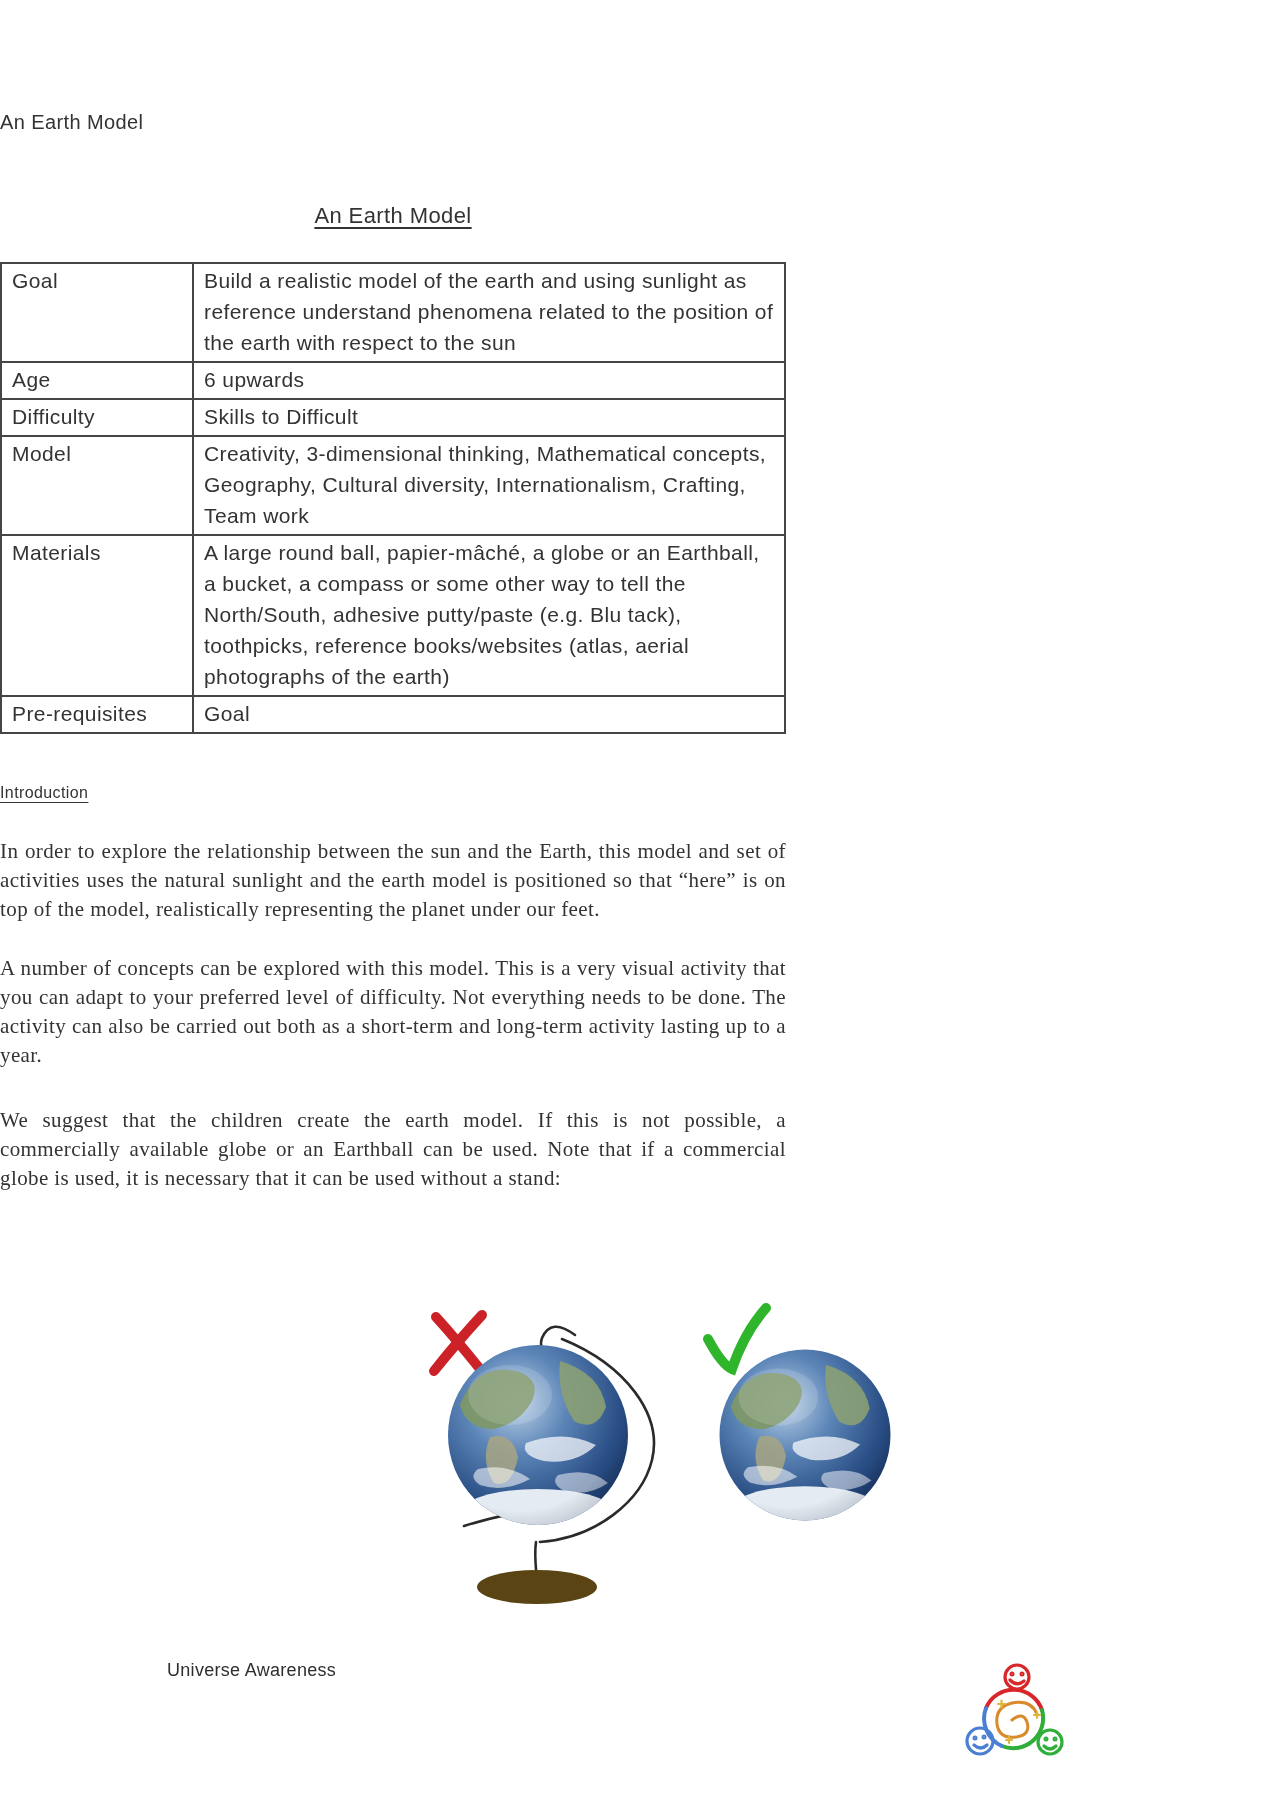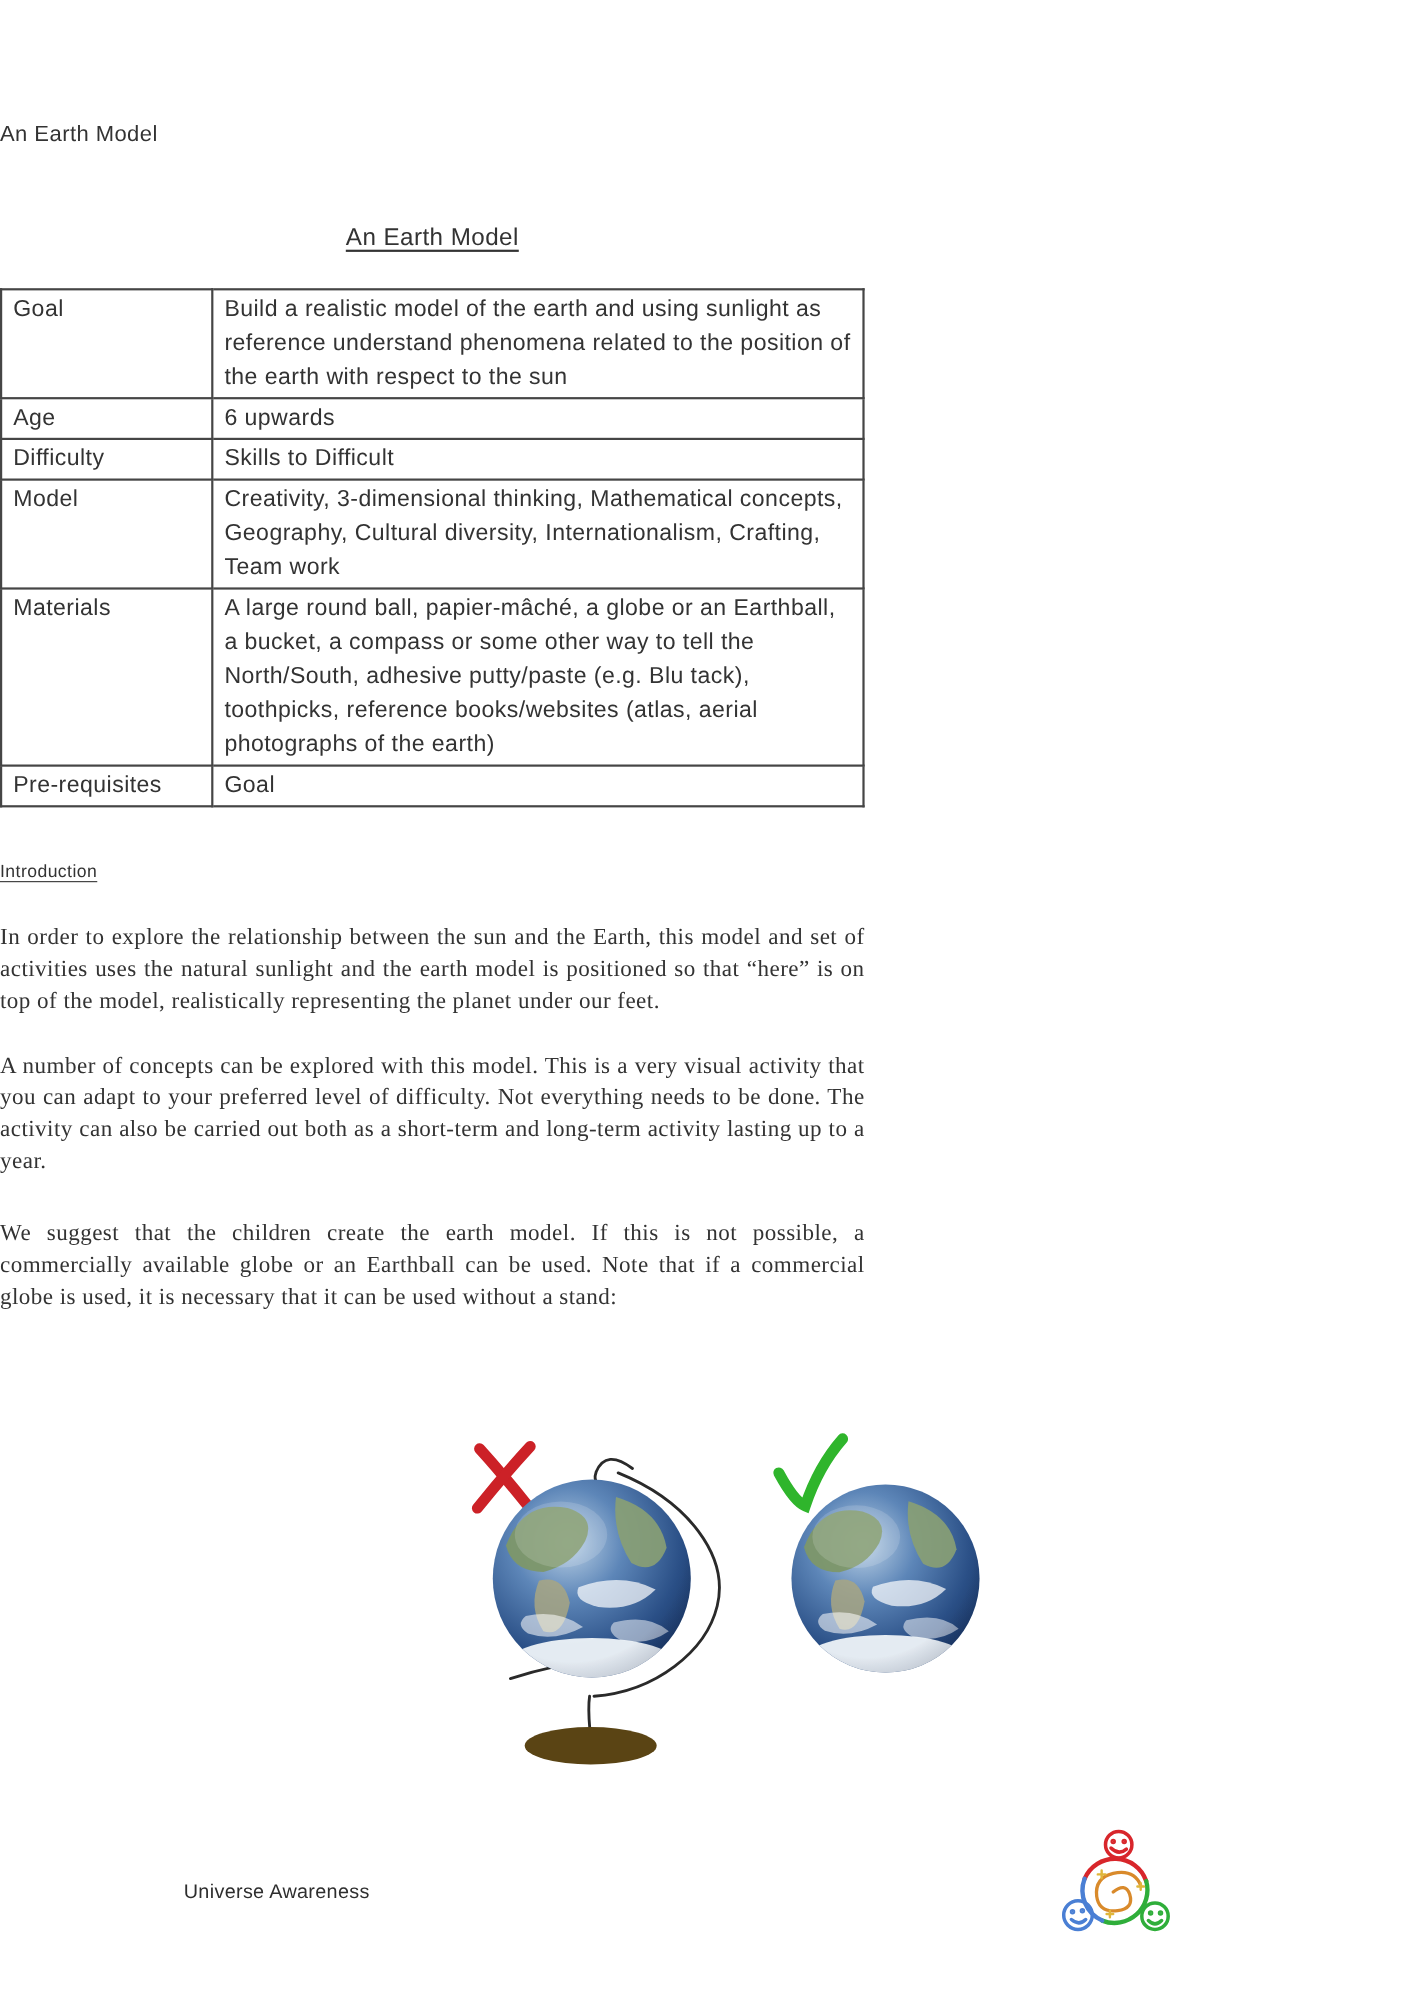--- a/index.html
+++ b/index.html
@@ -60,21 +60,21 @@
   .figure{
     position:absolute;
     left:400px;
     top:1295px;
     width:520px;
     height:340px;
   }
   .footer-text{
     position:absolute;
     left:167px;
-    top:1709px;
+    top:1660px;
     font-size:18px;
     letter-spacing:0.3px;
     color:#2e2e2e;
   }
   .logo{
     position:absolute;
     left:950px;
     top:1660px;
     width:130px;
     height:105px;

